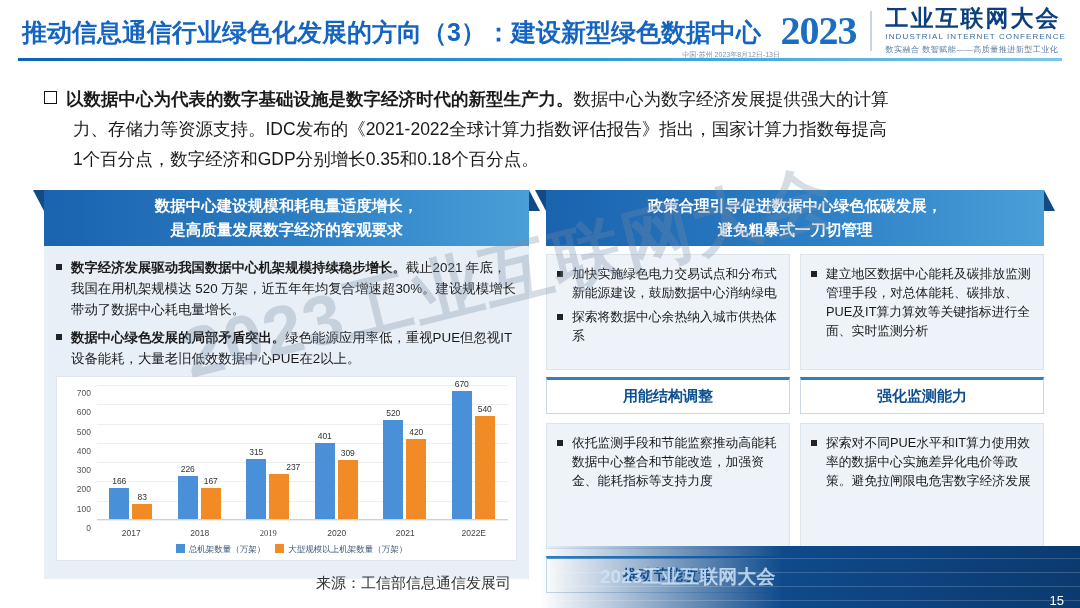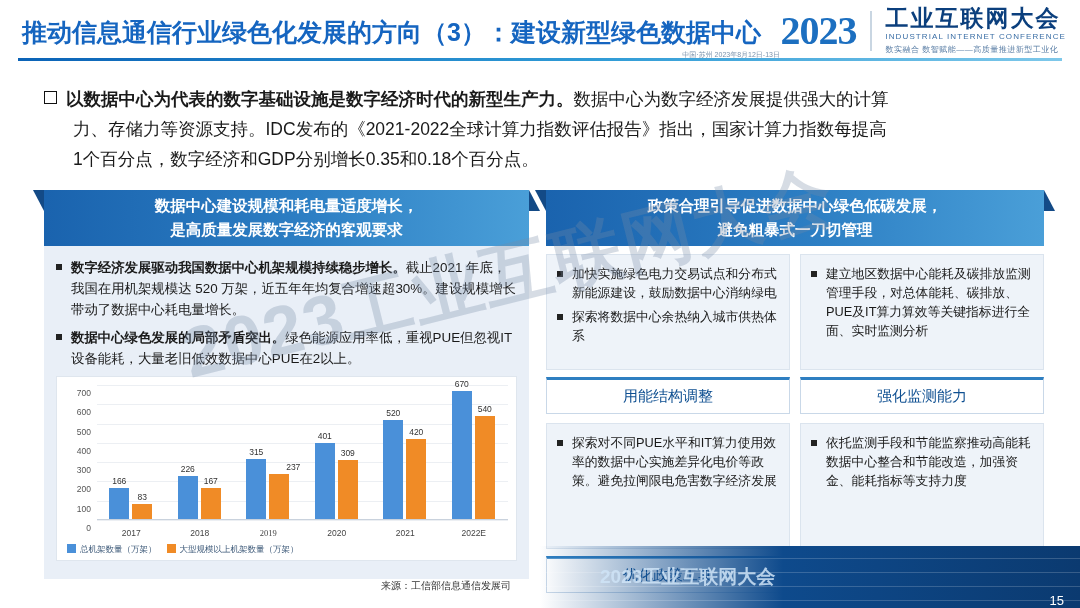--- a/index.html
+++ b/index.html
@@ -100,37 +100,37 @@
     position:absolute; left:4px; font-size:8.5px; color:#555; text-align:right; width:30px;
   }
   .gridline { position:absolute; left:0; right:0; height:1px; background:#eceff3; }
   .bar-group { position:absolute; bottom:0; width:56px; }
   .bar { position:absolute; bottom:0; width:20px; }
   .bar.blue { background:#4a90d9; left:6px; }
   .bar.orange { background:#f08b26; left:29px; }
   .bar-val { position:absolute; font-size:8.5px; color:#333; width:24px; text-align:center; }
   .x-tick { position:absolute; bottom:22px; font-size:8.5px; color:#444; width:56px; text-align:center; }
   .axis-x { position:absolute; left:40px; right:8px; bottom:40px; height:1px; background:#c9d2dd; }
-  .legend { position:absolute; bottom:4px; left:0; right:0; font-size:8.5px; color:#3f5b7a; }
+  .legend { position:absolute; bottom:4px; left:0; right:0; text-align:center; font-size:8.5px; color:#3f5b7a; }
   .legend span.key { display:inline-block; width:9px; height:9px; margin:0 4px -1px 10px; }
   .chart-source {
-    position:absolute; right:6px; bottom:-16px; font-size:10px; color:#333;
+    position:absolute; right:6px; bottom:-16px; font-size:15px; color:#333;
   }
 
   
   .r-grid { margin-top:8px; display:flex; gap:10px; }
   .r-col { width:244px; }
   .r-card {
     background:#eef3f9; border:1px solid #dbe4ee; padding:9px 10px; height:116px;
   }
   .r-card .bullet-item { font-size:12.8px; line-height:19px; margin-bottom:5px; }
   .r-label {
     margin-top:7px; background:#ffffff; border:1px solid #c9d8e8;
     border-top:3px solid #2f7fc1;
-    text-align:center; font-size:15px; font-weight:normal; color:#0e4f91;
+    text-align:center; font-size:15px; font-weight:bold; color:#0e4f91;
     padding:7px 17px;
   }
   .r-row2 { margin-top:9px; }
   .r-card.tall { height:126px; }
 
   
   .bottom-deco {
     position:absolute; right:0; bottom:0; width:540px; height:62px;
     background:linear-gradient(90deg, rgba(14,74,140,0) 0%, #0e4a8c 45%, #0b3a70 100%);
     overflow:hidden;
@@ -291,33 +291,33 @@
         </div>
       </div>
       <div class="r-label">强化监测能力</div>
     </div>
   </div>
 
   <div class="r-grid r-row2">
     <div class="r-col">
       <div class="r-card tall">
         <div class="bullet-item">
-          <span class="sq"></span><span>探索对不同PUE水平和IT算力使用效率的数据中心实施差异化电价等政策。避免拉闸限电危害数字经济发展</span>
-        </div>
-      </div>
-      <div class="r-label">优化政策工具</div>
+          <span class="sq"></span><span>依托监测手段和节能监察推动高能耗数据中心整合和节能改造，加强资金、能耗指标等支持力度</span>
+        </div>
+      </div>
+      <div class="r-label">推动节能改造</div>
     </div>
 
     <div class="r-col">
       <div class="r-card tall">
         <div class="bullet-item">
-          <span class="sq"></span><span>依托监测手段和节能监察推动高能耗数据中心整合和节能改造，加强资金、能耗指标等支持力度</span>
-        </div>
-      </div>
-      <div class="r-label">推动节能改造</div>
+          <span class="sq"></span><span>探索对不同PUE水平和IT算力使用效率的数据中心实施差异化电价等政策。避免拉闸限电危害数字经济发展</span>
+        </div>
+      </div>
+      <div class="r-label">优化政策工具</div>
     </div>
   </div>
 </div>
 
 <div class="watermark">2023工业互联网大会</div>
 
 <div class="bottom-deco">
   <div class="deco-lines">
     <i style="top:12px"></i>
       <i style="top:26px"></i>

